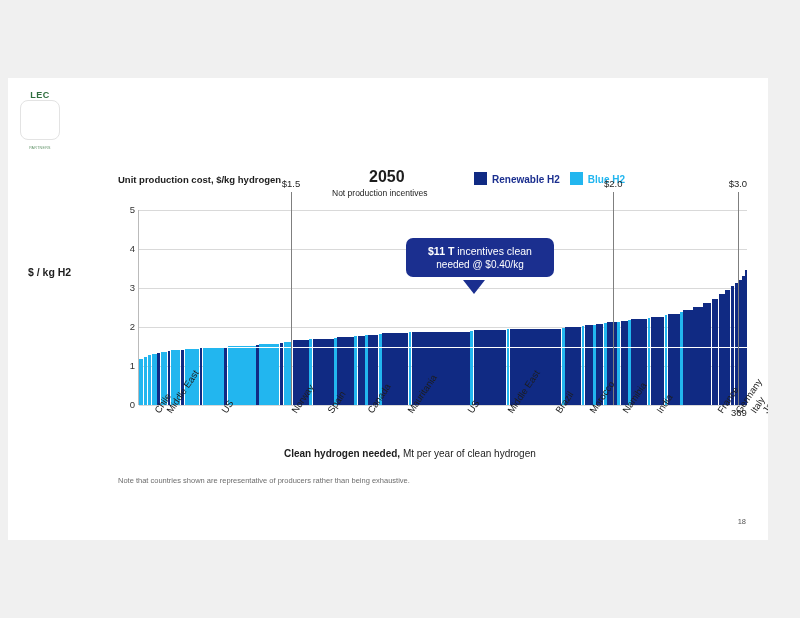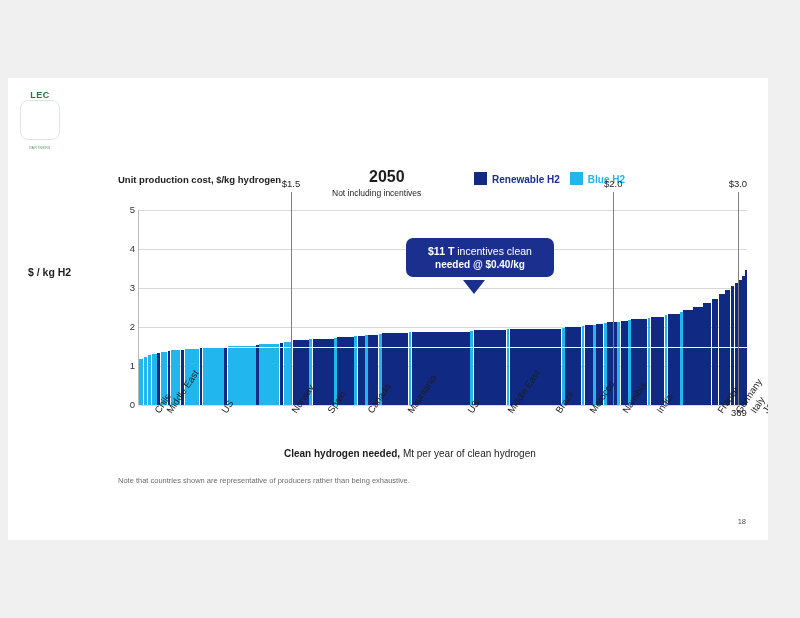--- a/index.html
+++ b/index.html
@@ -45,21 +45,21 @@
   
   #refline{position:absolute;left:0;width:100%;height:1.5px;background:#ffffff;}
 
   
   #ylab{position:absolute;left:-86px;top:96px;font-size:10.5px;font-weight:bold;color:#1d1d1d;white-space:nowrap;}
 
   
   #callout{position:absolute;left:292px;top:68px;width:132px;background:#1b2f8f;border-radius:7px;padding:7px 8px;text-align:center;color:#fff;}
   #callout .l1{font-size:10.5px;font-weight:bold;}
   #callout .l1 .light{font-weight:normal;}
-  #callout .l2{font-size:10px;font-weight:bold;margin-top:2px;}
+  #callout .l2{font-size:10px;font-weight:normal;margin-top:2px;}
   #callout-arrow{position:absolute;left:349px;top:110px;width:0;height:0;border-left:11px solid transparent;border-right:11px solid transparent;border-top:14px solid #1b2f8f;}
 
   
   .xlab{position:absolute;font-size:9.5px;color:#1d1d1d;white-space:nowrap;transform-origin:left top;transform:rotate(-56deg);}
   #count369{position:absolute;font-size:9.5px;color:#1d1d1d;}
 
   #xtitle{position:absolute;left:170px;top:278px;font-size:10px;color:#1d1d1d;}
   #xtitle b{font-weight:bold;}
 
   #note1{position:absolute;left:4px;top:306px;font-size:7.5px;color:#6d6d6d;}
@@ -76,21 +76,21 @@
     <div class="mark">LEC</div>
     <div class="sub">PARTNERS</div>
   </div>
 
 
   <div id="chart">
 
     <div class="axis-caption" id="unit-cap">Unit production cost, $/kg hydrogen</div>
 
     <div id="year-label">2050</div>
-    <div id="year-sub">Not including incentives</div>
+    <div id="year-sub">Not production incentives</div>
 
     <div id="legend">
       <div class="lg">
         <span class="sw" style="background:#102a83"></span>
         <span class="txt">Renewable H2</span>
       </div>
       <div class="lg">
         <span class="sw" style="background:#22b6ef"></span>
         <span class="txt" style="color:#22b6ef">Blue H2</span>
       </div>

